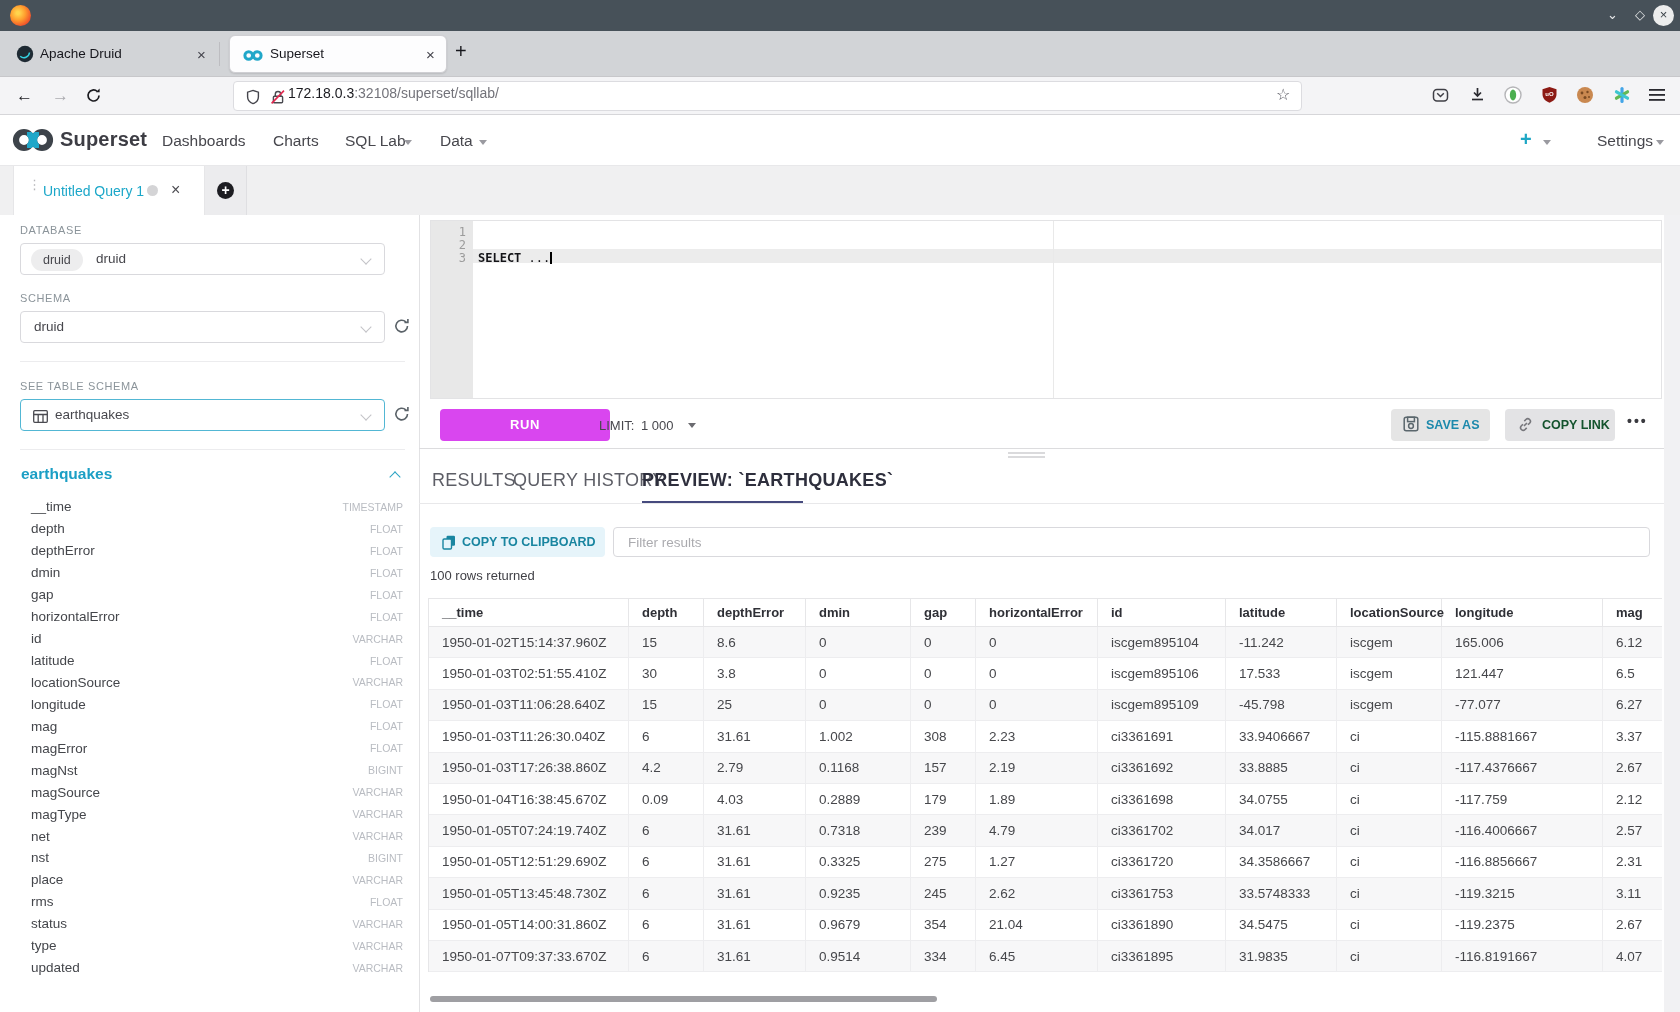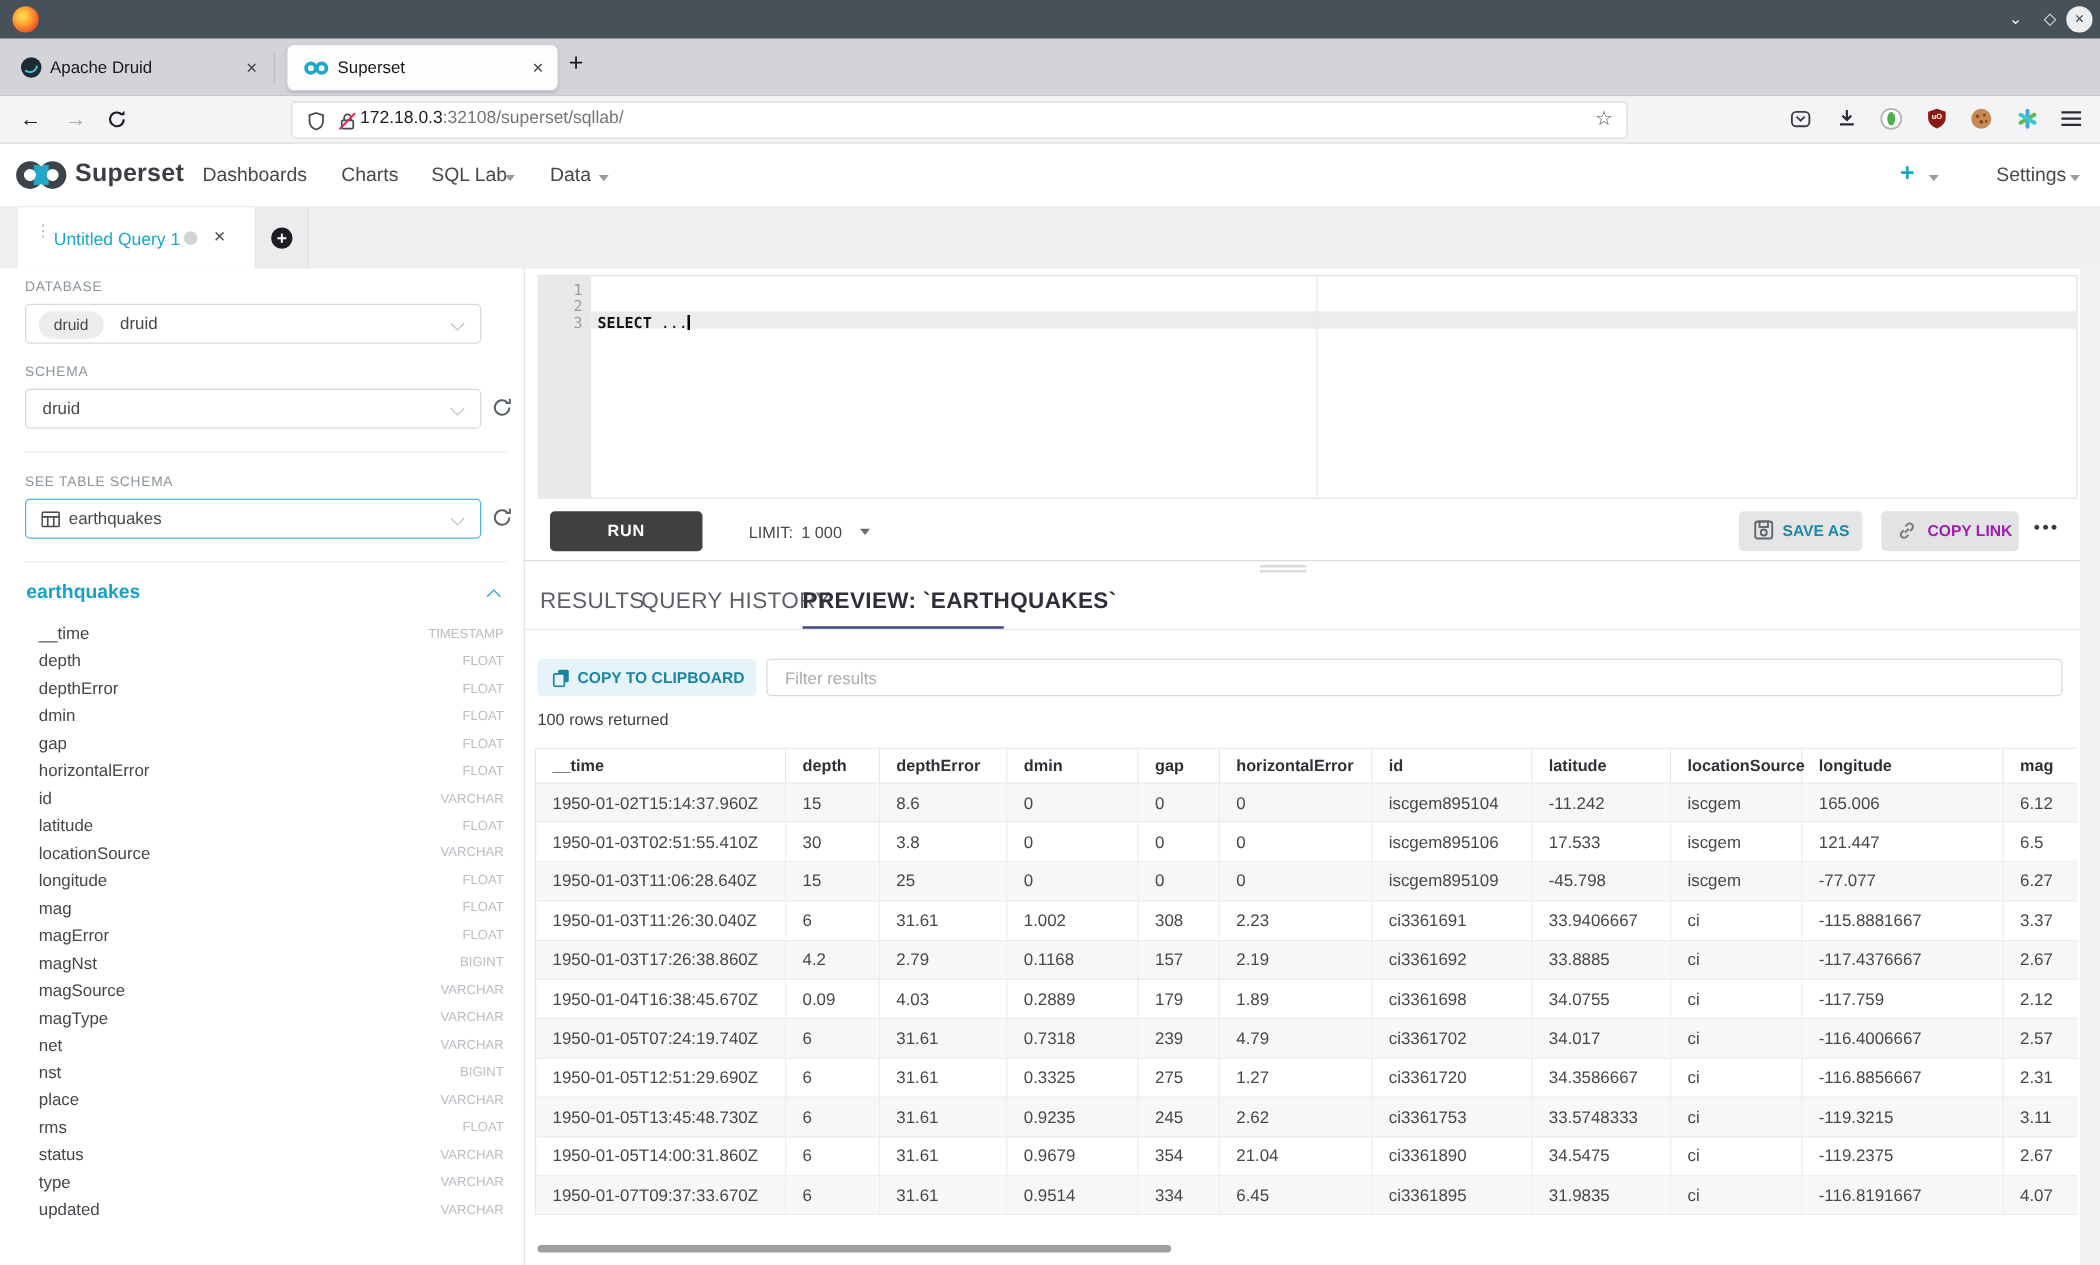--- a/index.html
+++ b/index.html
@@ -71,28 +71,28 @@
   .gln { position:absolute; right:7px; width:30px; text-align:right; font-family:"DejaVu Sans Mono", monospace; font-size:12px; color:#9c9c9c; }
   #active-line { position:absolute; left:42px; top:28px; right:0; height:13.5px; background:#ececec; }
   #print-margin { position:absolute; left:622px; top:0; width:1px; height:177px; background:#e9e9e9; }
   .eline { position:absolute; left:47px; font-family:"DejaVu Sans Mono", monospace; font-size:12px; white-space:pre; }
   #ed-comment { color:#a6a399; font-style:italic; }
   #ed-code { color:#141418; }
   #cursor { display:inline-block; width:2px; height:12px; background:#000; vertical-align:-2px; }
 
   
   #run-toolbar-border { left:419px; top:448px; width:1245px; height:1px; background:#dcdcde; }
-  #run-btn { left:440px; top:409px; width:122px; height:32px; background:#404040; border-radius:4px; color:#fff; font-size:13px; font-weight:bold; letter-spacing:.6px; text-align:center; line-height:32px; }
+  #run-btn { left:440px; top:409px; width:170px; height:32px; background:#d946ef; border-radius:4px; color:#fff; font-size:13px; font-weight:bold; letter-spacing:.6px; text-align:center; line-height:32px; }
   #limit-label { left:599px; top:418px; font-size:13px; color:#47474d; }
   #limit-value { left:641px; top:418px; font-size:13px; color:#47474d; }
   #limit-caret { left:688px; top:423px; }
   #saveas-btn { left:1391px; top:409px; width:99px; height:32px; background:#e5e5e5; border-radius:4px; }
   #saveas-label { position:absolute; left:35px; top:9px; font-size:12.5px; font-weight:bold; color:#1c89ac; }
   #copylink-btn { left:1505px; top:409px; width:110px; height:32px; background:#e3e3e5; border-radius:4px; }
-  #copylink-label { position:absolute; left:37px; top:9px; font-size:12.5px; font-weight:bold; color:#a21caf; }
+  #copylink-label { position:absolute; left:37px; top:9px; font-size:12.5px; font-weight:bold; color:#14532d; }
   #more-btn { left:1627px; top:413px; font-size:14px; font-weight:bold; color:#3a3a3f; letter-spacing:2px; }
 
   
   .handle-line { left:1008px; width:37px; height:2px; background:#dadadc; }
   .rtab { top:470px; font-size:18px; color:#5d5e66; letter-spacing:.3px; }
   #rtab-active { color:#2e2f3d; font-weight:bold; }
   #rtab-underline { left:642px; top:501px; width:161px; height:3px; background:#464a7e; }
   #rtabs-border { left:419px; top:503px; width:1245px; height:1px; background:#e8e8ea; }
   #copyclip-btn { left:430px; top:527px; width:175px; height:30px; background:#e6f4fa; border-radius:4px; }
   #copyclip-label { position:absolute; left:32px; top:8px; font-size:12.5px; font-weight:bold; color:#1985a0; }

